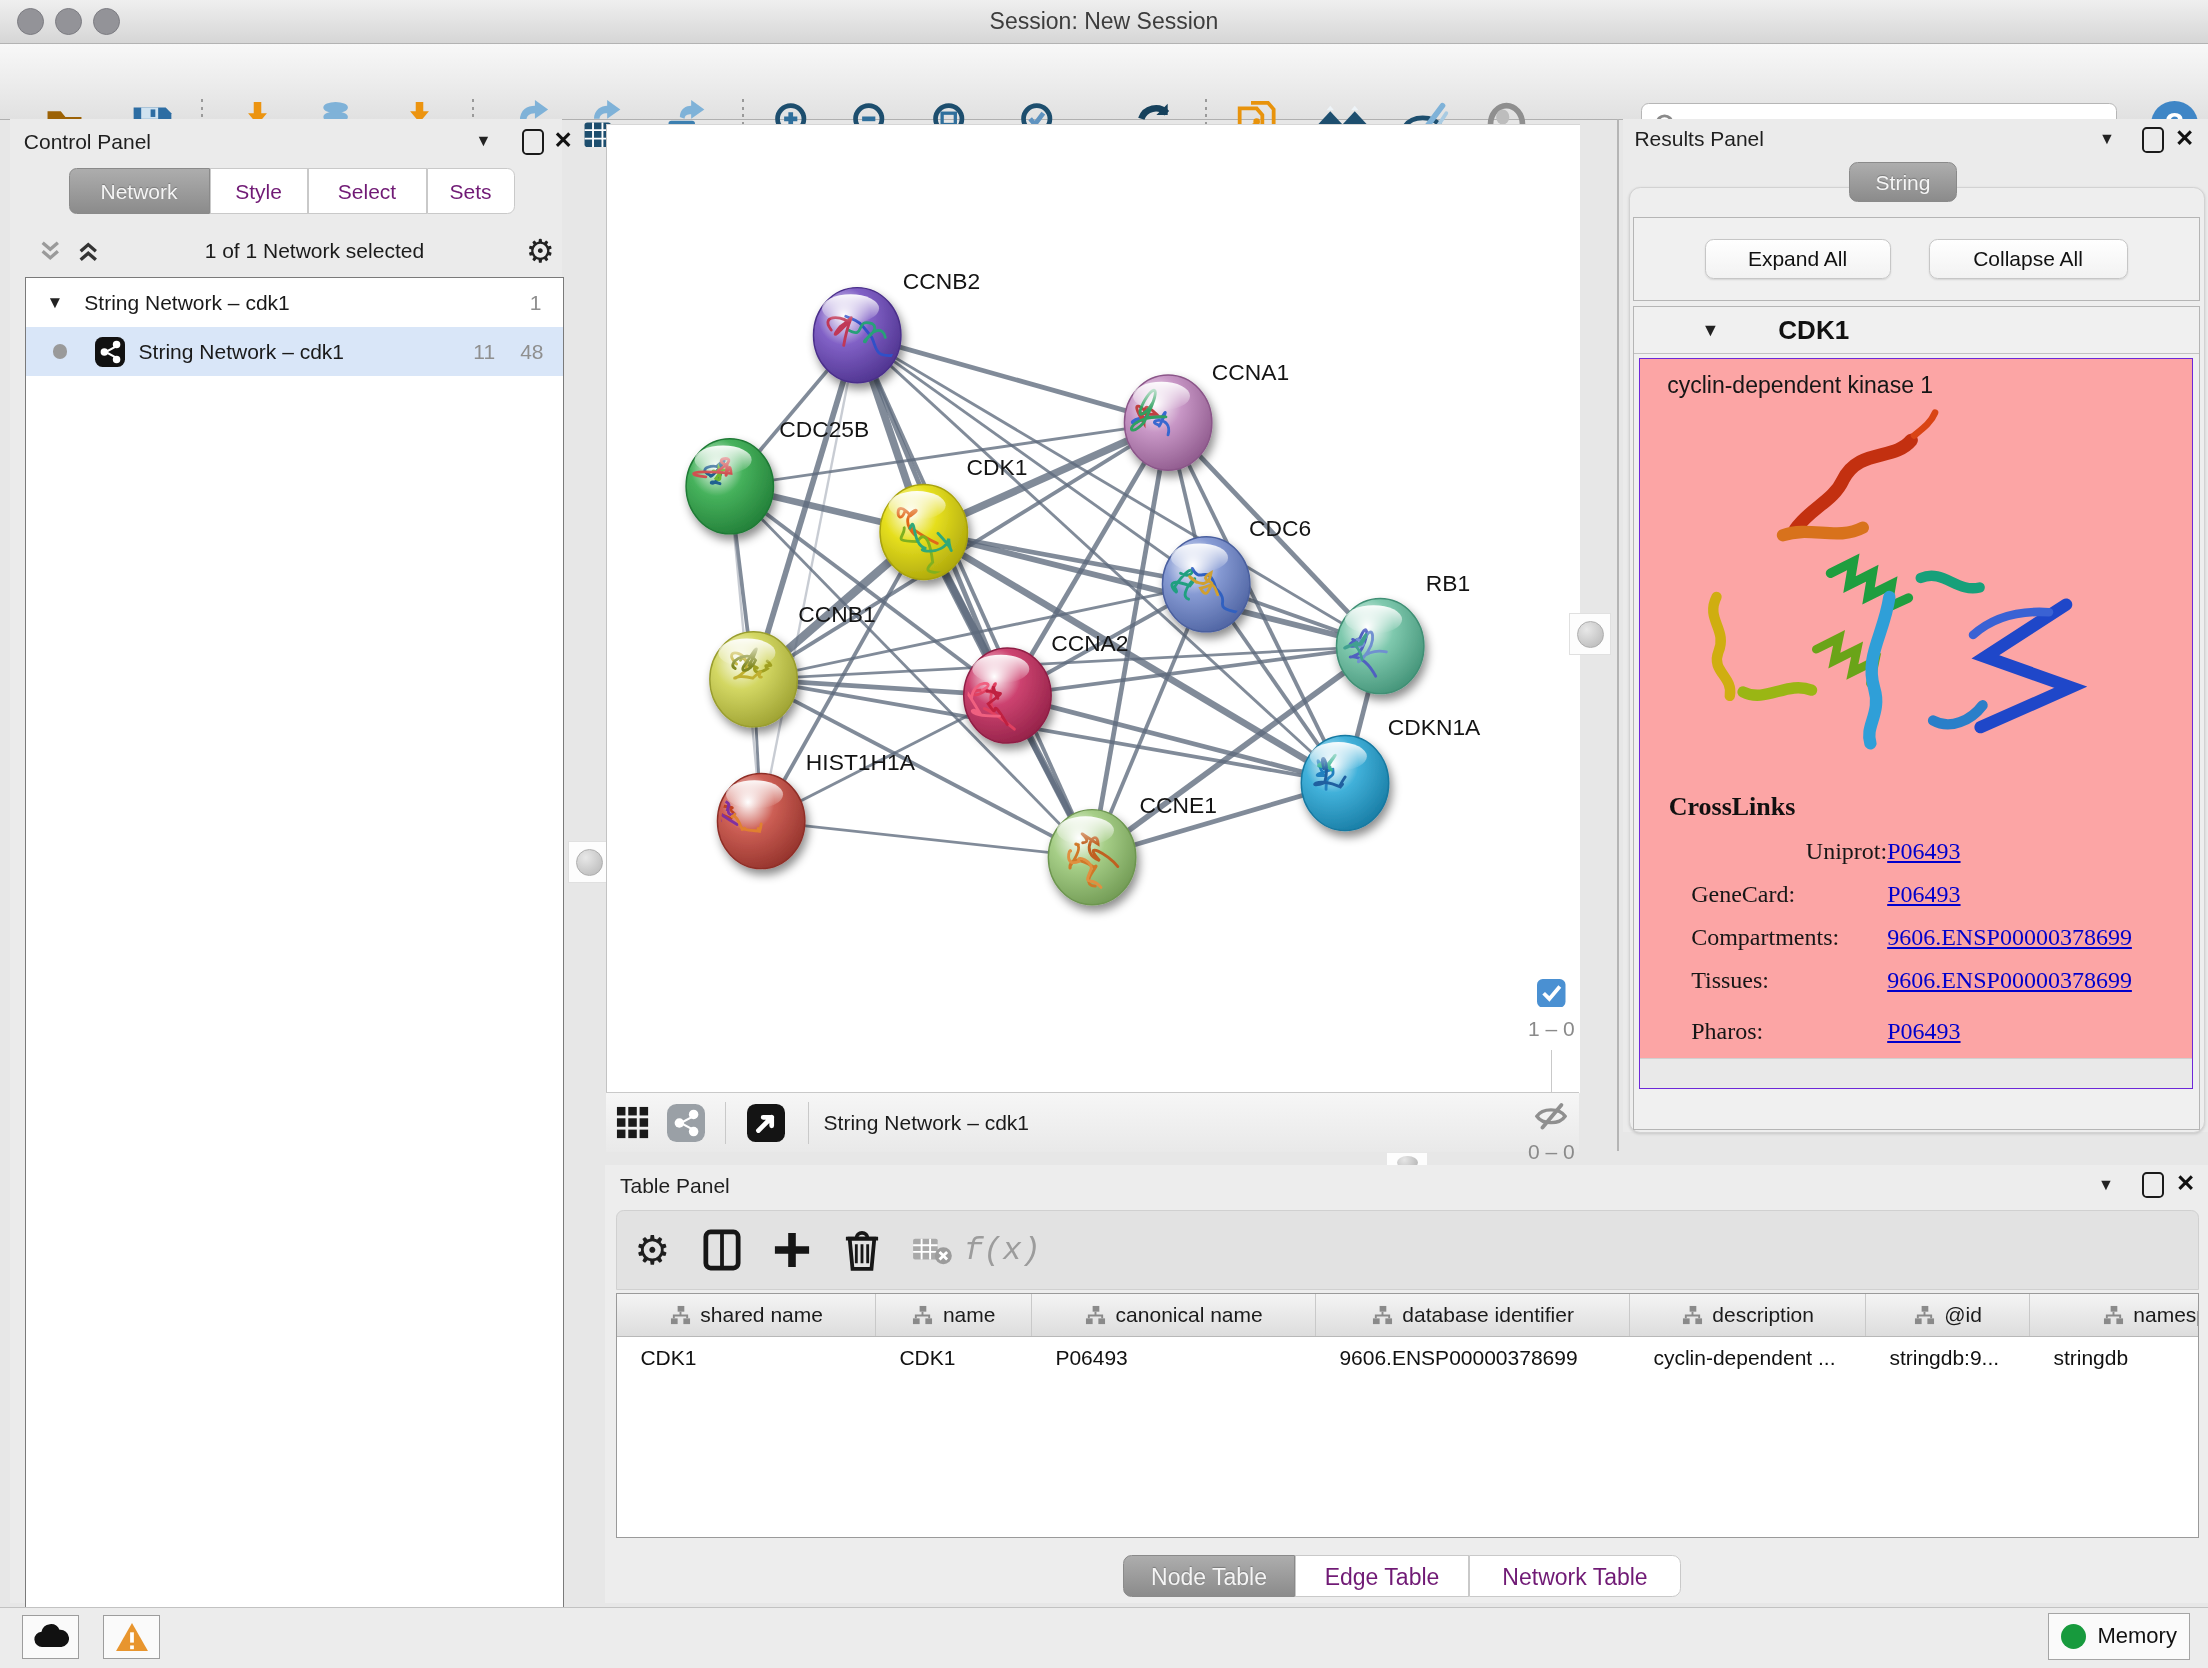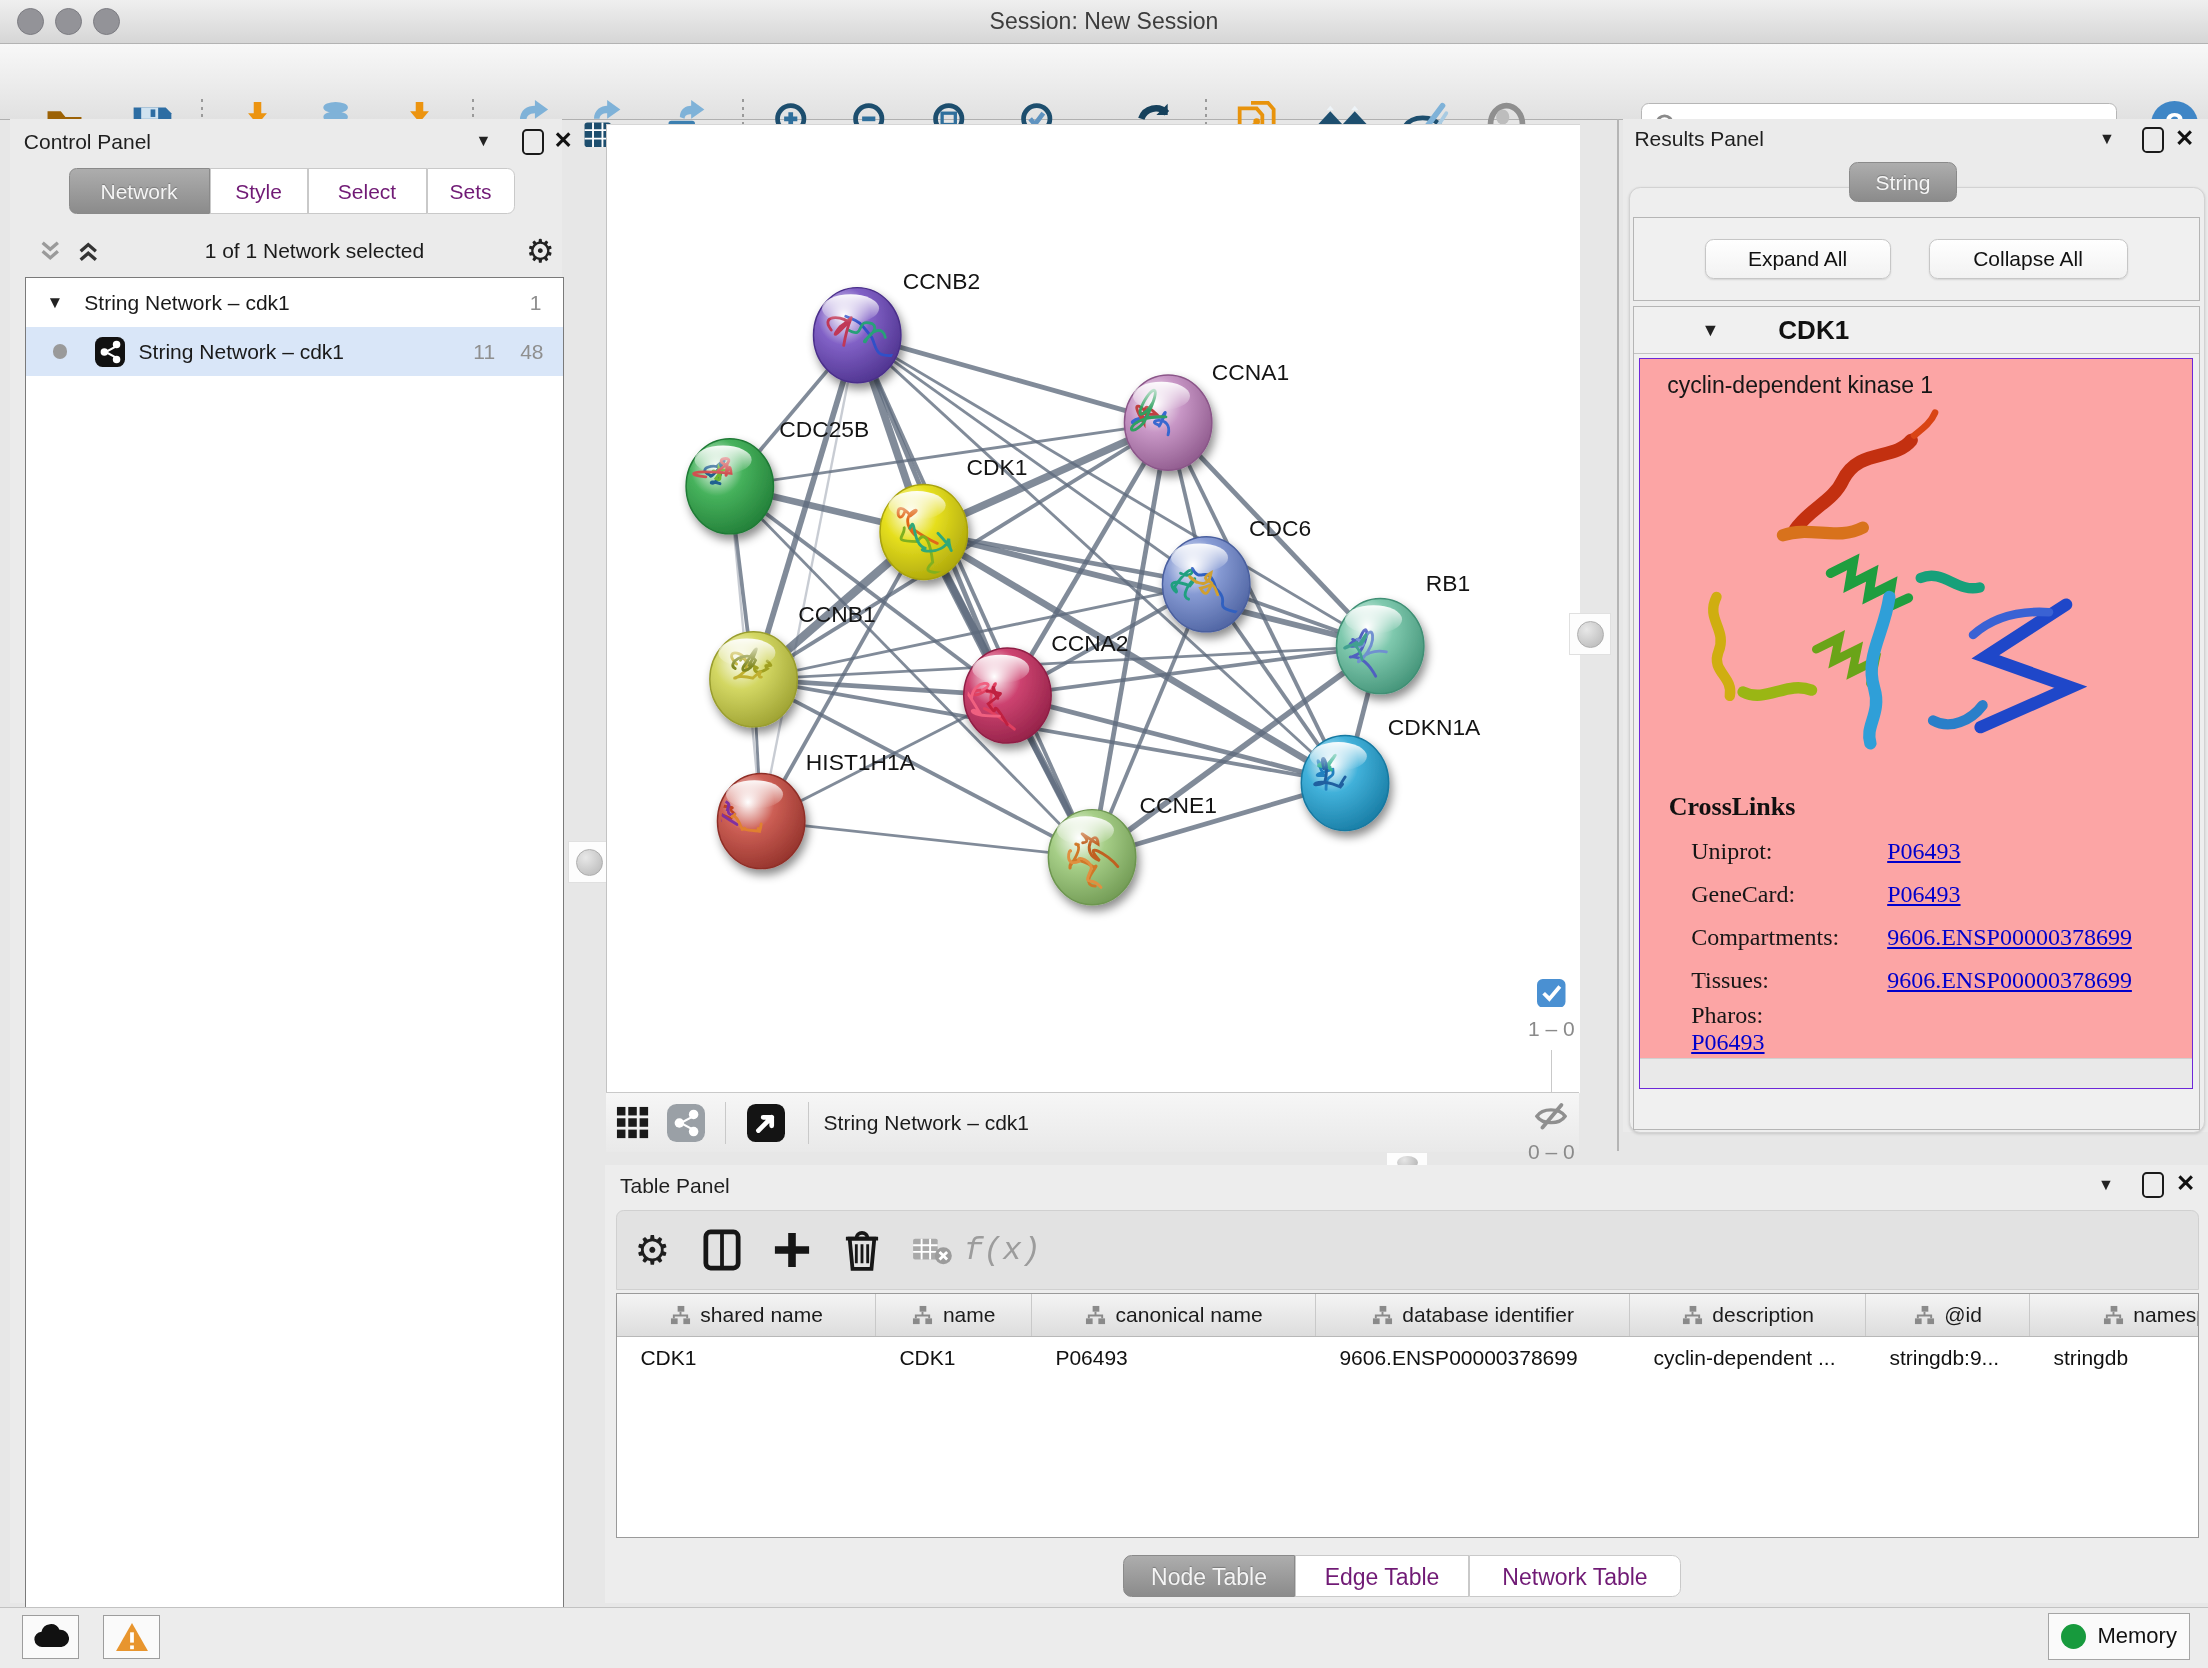--- a/index.html
+++ b/index.html
@@ -669,36 +669,36 @@
             <path d="M245 180c24-10 38 16 62 10" stroke="#17a07a" stroke-width="11"></path>
             <path d="M212 200c-6 40-26 62-16 96 8 26-10 40-4 58" stroke="#2f9fd8" stroke-width="13"></path>
             <path d="M258 330c18 10 40 0 52-16" stroke="#2a7fc9" stroke-width="11"></path>
             <path d="M398 208l-85 55 90 32-95 42" stroke="#1f47c9" stroke-width="13"></path>
             <path d="M300 240c20-18 48-26 80-24" stroke="#3a62d4" stroke-width="9"></path>
           </g>
         </svg>
         <div class="serif" style="padding:5.7px 0 0 28.5px;font-size:26px;font-weight:bold;color:#111;">CrossLinks</div>
         <div id="crosslinks" style="padding:7.6px 0 0 51px;">
             <div style="display: flex; height: 43px; align-items: center;">
-              <span class="serif" style="width:196px;font-size:24px;color:#161616;">Uniprot:</span>
+              <span class="serif" style="width:196px;font-size:24px;color:#161616;text-align:right;">Uniprot:</span>
               <span class="serif xlink" style="font-size:24px;">P06493</span>
             </div>
             <div style="display: flex; height: 43px; align-items: center;">
               <span class="serif" style="width:196px;font-size:24px;color:#161616;">GeneCard:</span>
               <span class="serif xlink" style="font-size:24px;">P06493</span>
             </div>
             <div style="display: flex; height: 43px; align-items: center;">
               <span class="serif" style="width:196px;font-size:24px;color:#161616;">Compartments:</span>
               <span class="serif xlink" style="font-size:24px;">9606.ENSP00000378699</span>
             </div>
             <div style="display: flex; height: 43px; align-items: center;">
               <span class="serif" style="width:196px;font-size:24px;color:#161616;">Tissues:</span>
               <span class="serif xlink" style="font-size:24px;">9606.ENSP00000378699</span>
             </div>
-            <div style="display: flex; height: 43px; align-items: flex-start; flex-direction: column;">
+            <div style="display: flex; height: 43px; align-items: flex-end;">
               <span class="serif" style="width:196px;font-size:24px;color:#161616;">Pharos:</span>
               <span class="serif xlink" style="font-size:24px;">P06493</span>
             </div>
           </div>
         <div style="position:absolute;left:0;bottom:0;width:100%;height:28.5px;background:#e9e9e9;border-top:1px solid #d0d0d0;"></div>
       </div>
     </div>
   </div>
 
   <div class="abs" style="left:1387px;top:1153px;width:40px;height:19px;background:#fdfdfd;display:flex;align-items:center;justify-content:center;">

